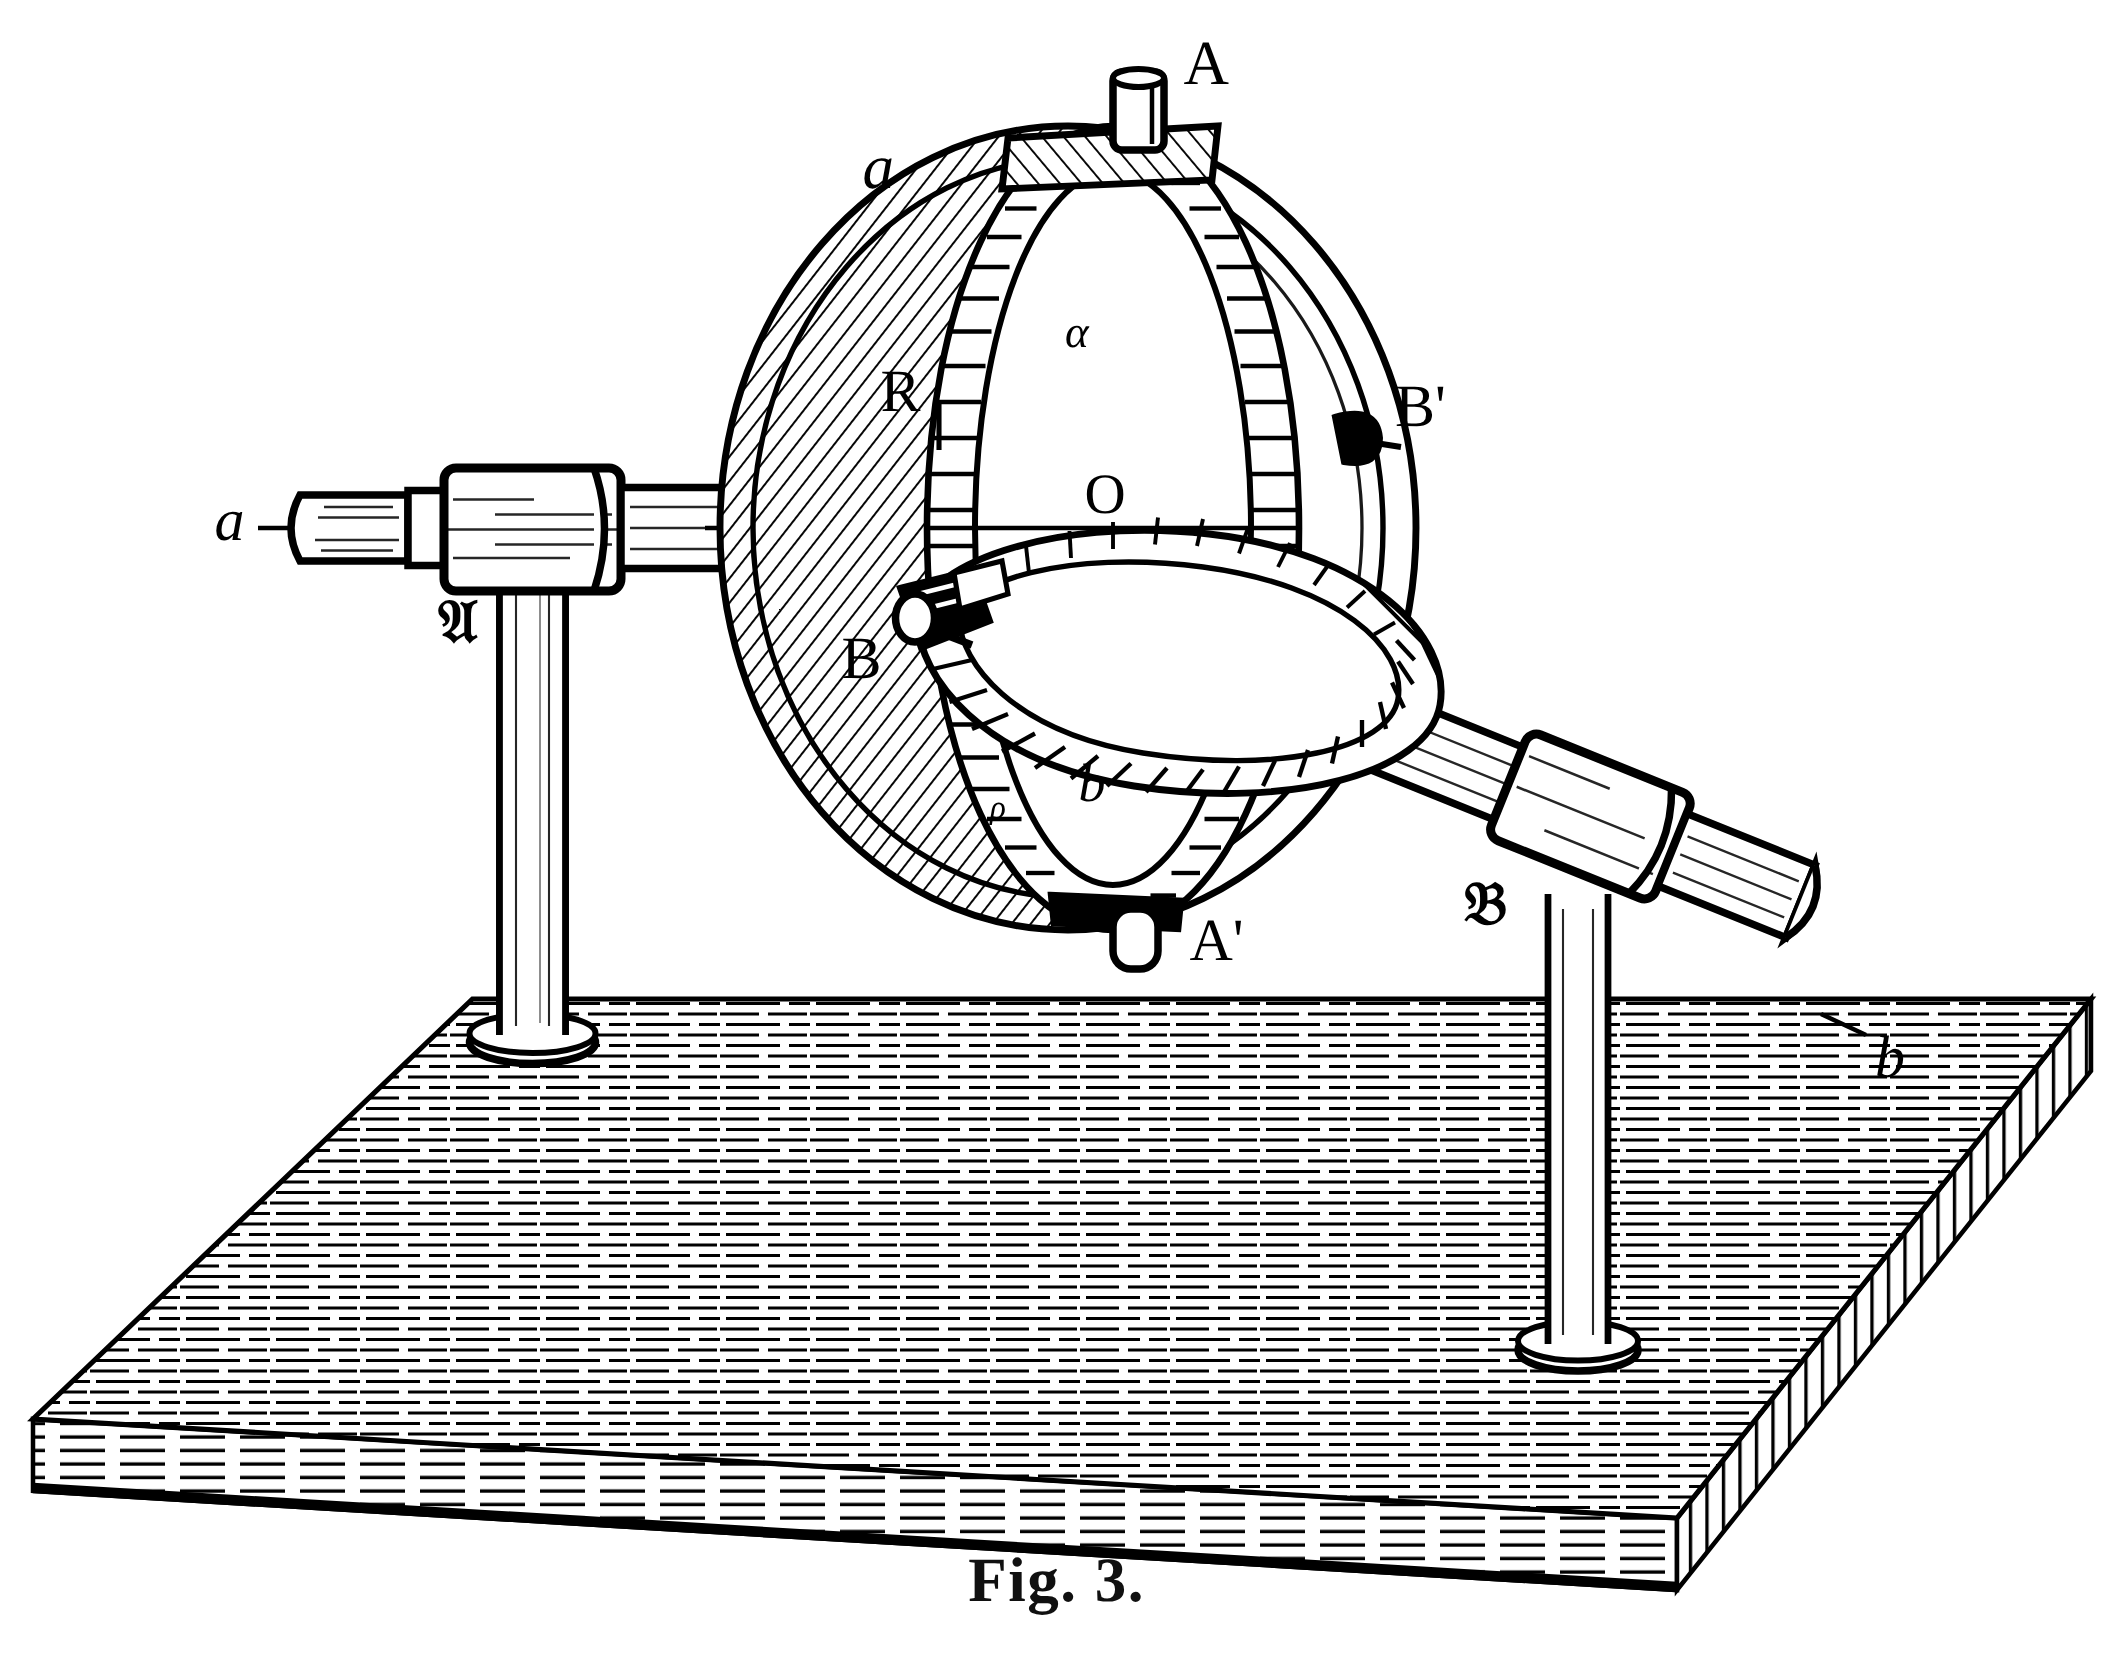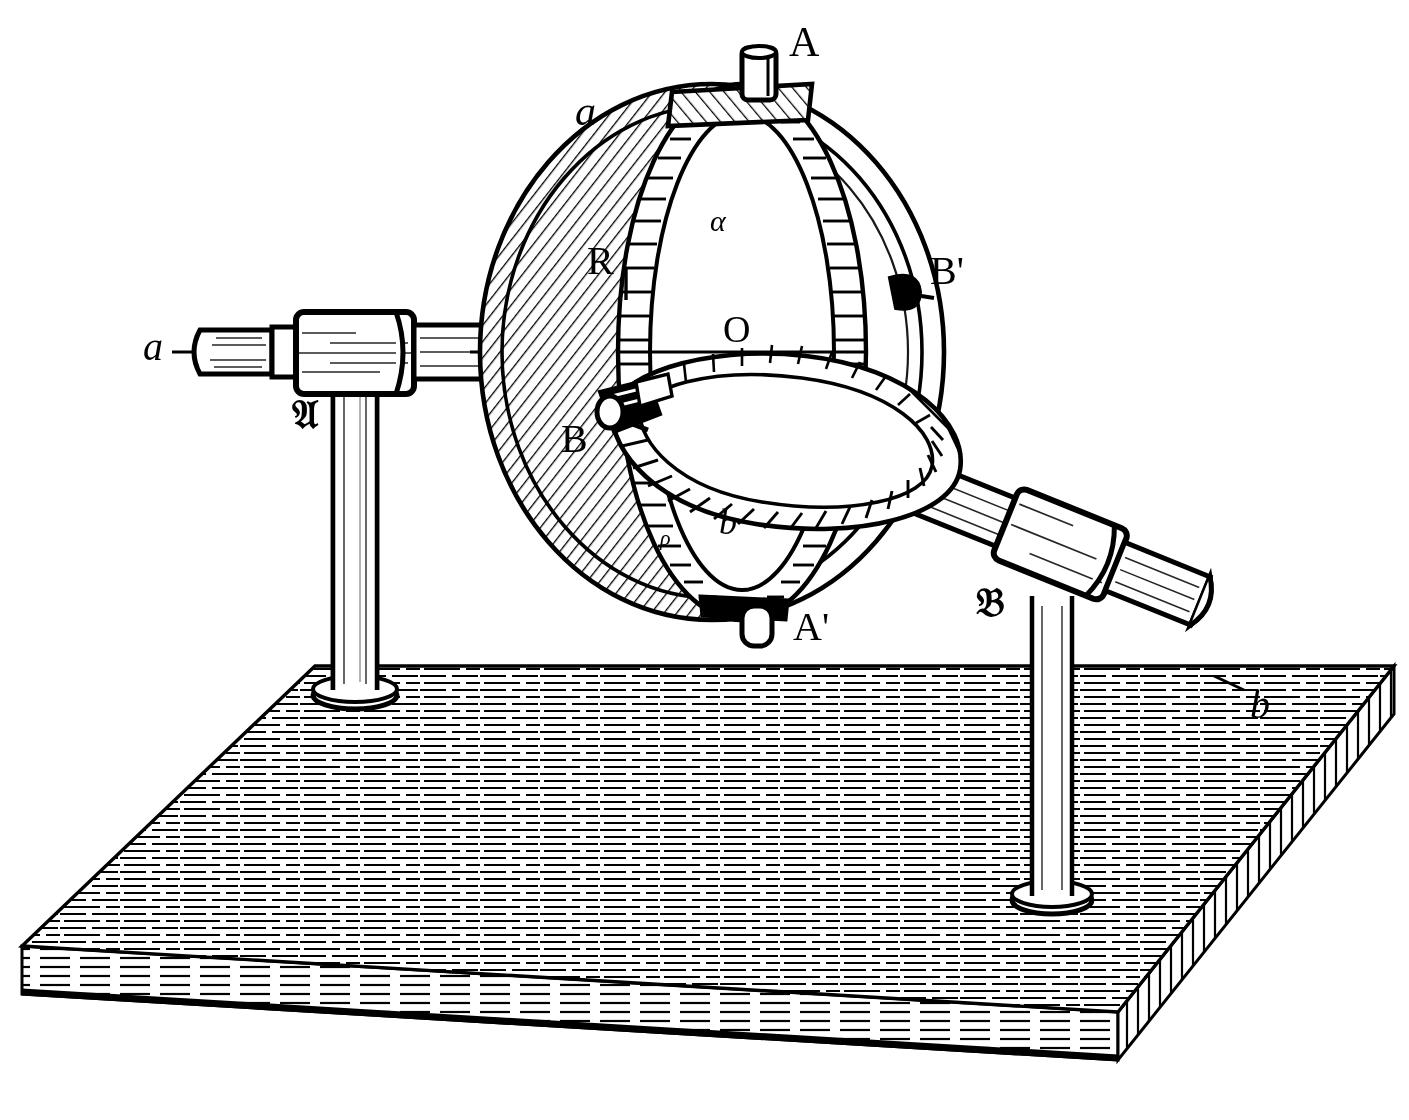--- a/index.html
+++ b/index.html
@@ -419,14 +419,15 @@
 
     <text class="lbl-ital" x="660" y="545" font-size="22">ρ</text>
 
     <text class="lbl-frak" x="292" y="428" font-size="40">𝔄</text>
 
     <text class="lbl-frak" x="976" y="616" font-size="40">𝔅</text>
   </g>
 
 </svg>
 
+<div class="cap">Fig. 3.</div>
 
 </div>
 
 </body></html>

